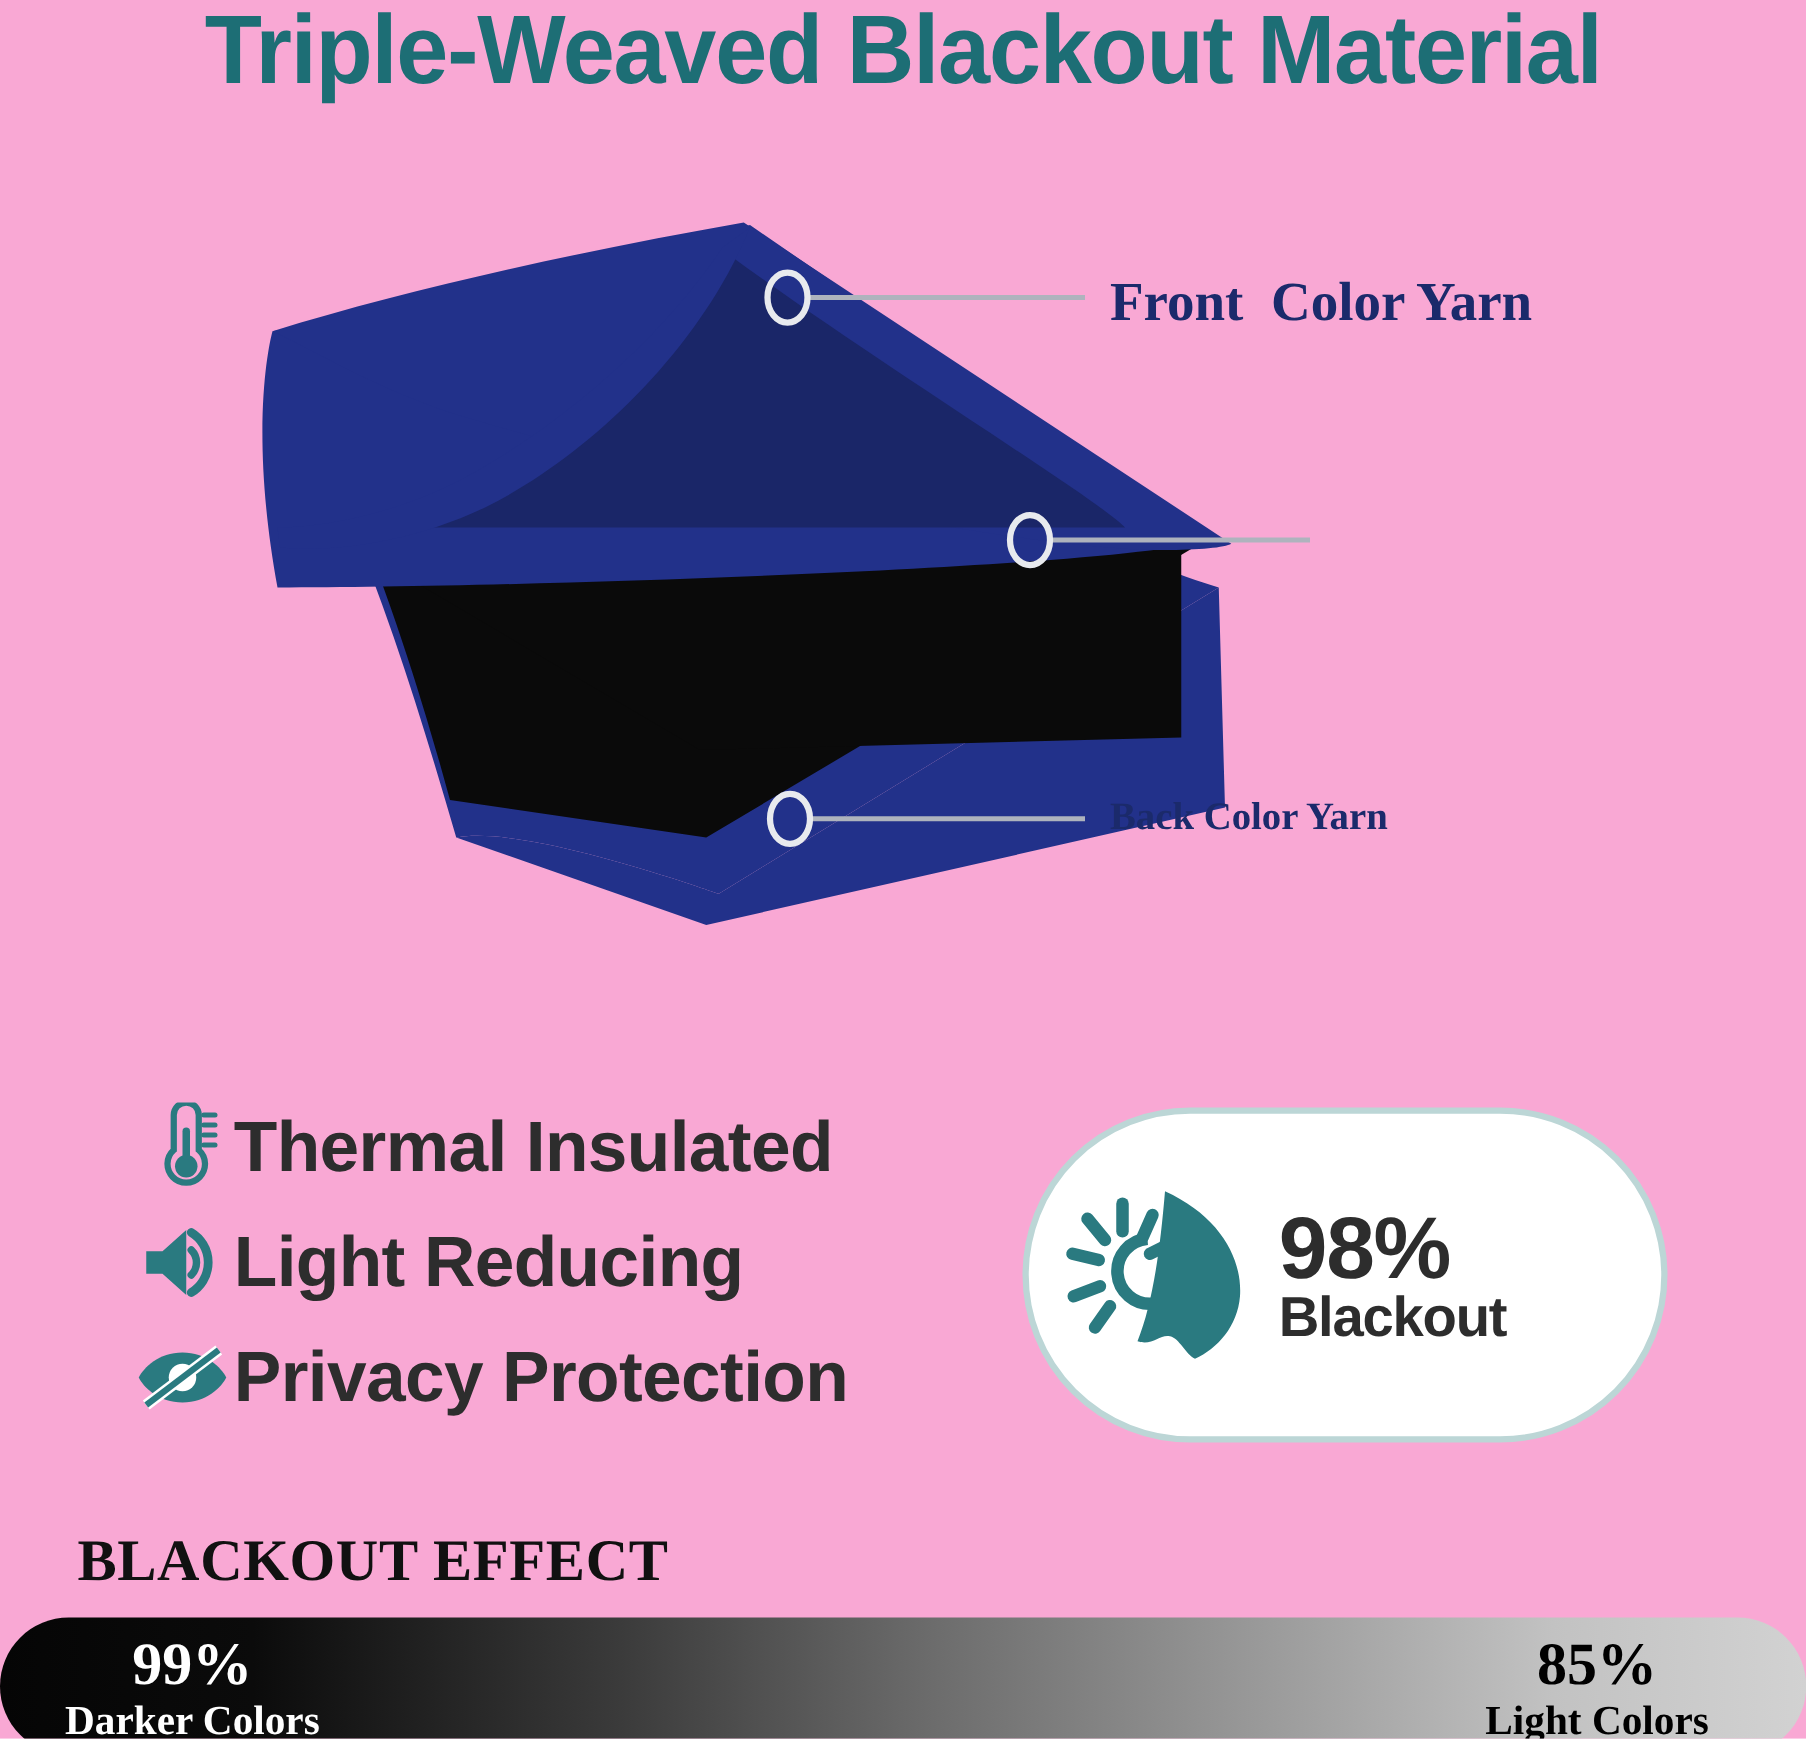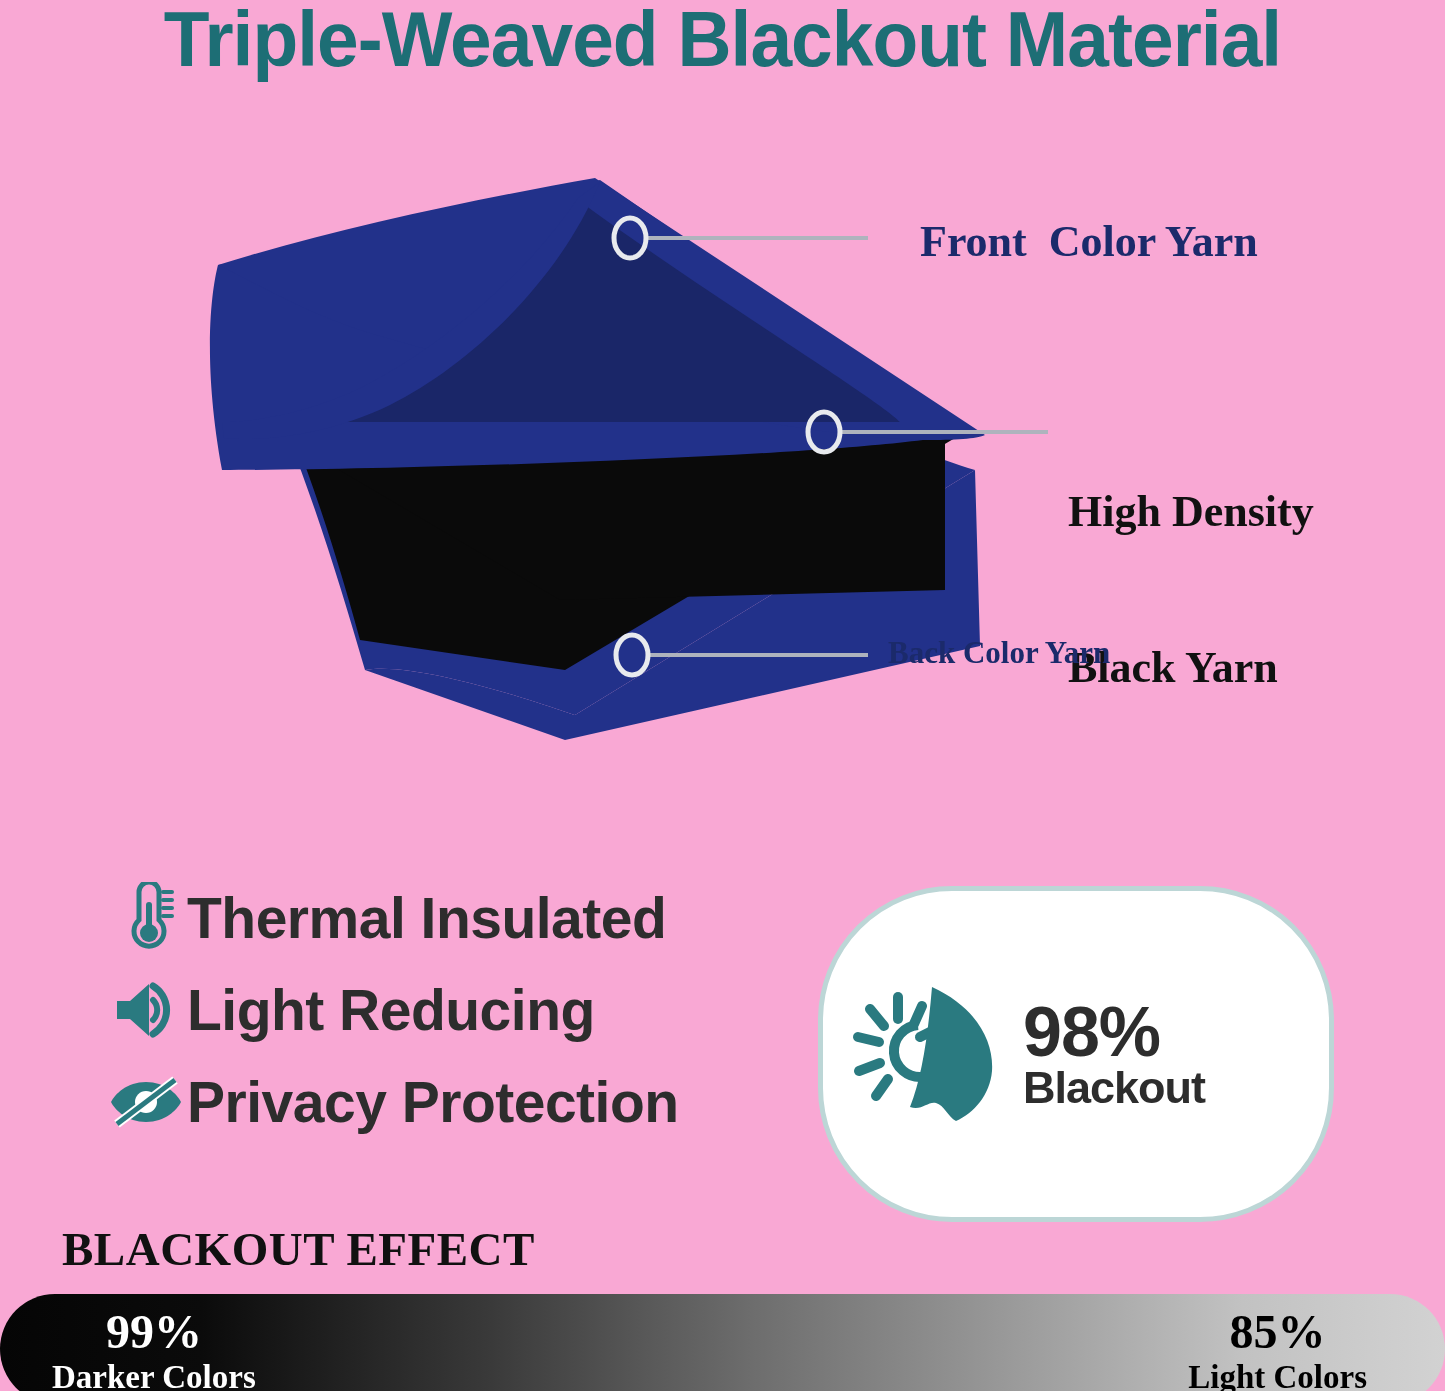--- a/index.html
+++ b/index.html
@@ -51,21 +51,20 @@
     font-family: "Liberation Serif", serif;
     font-weight: bold;
     color: #1b2a6b;
     white-space: pre;
   }
   #label-front {
     left: 888px;
     top: 216px;
     font-size: 44px;
     line-height: 52px;
-    margin-left: 32px;
   }
   #label-black {
     left: 1068px;
     top: 382px;
     font-size: 44px;
     line-height: 52px;
     color: #111111;
   }
   #label-back {
     left: 888px;
@@ -102,21 +101,21 @@
     letter-spacing: -0.5px;
     white-space: nowrap;
   }
 
   
   #badge {
     position: absolute;
     left: 818px;
     top: 886px;
     width: 516px;
-    height: 336px;
+    height: 268px;
     border: 5px solid #bcd6d6;
     border-radius: 134px;
     background: #ffffff;
     display: flex;
     align-items: center;
     box-sizing: border-box;
   }
   #badge-icon {
     width: 200px;
     flex: 0 0 200px;
@@ -244,24 +243,20 @@
 
       <g>
         <line x1="648" y1="485" x2="868" y2="485" stroke="#aeb3bd" stroke-width="4"></line>
         <ellipse cx="632" cy="485" rx="16" ry="20" fill="none" stroke="#e8eaee" stroke-width="5"></ellipse>
       </g>
     </svg>
   </div>
 
   <div class="callout-text" id="label-front">Front  Color Yarn</div>
 
-  <div class="callout-text" id="label-black">
-    <div>High Density</div>
-    <div>Black Yarn</div>
-  </div>
 
   <div class="callout-text" id="label-back">Back Color Yarn</div>
 
   <div id="features">
 
     <div class="feature-row">
       <span class="feature-icon">
         <svg width="60" height="72" viewBox="0 0 60 72" xmlns="http://www.w3.org/2000/svg">
           <path d="M23 10 a10 10 0 0 1 20 0 v28 a15 15 0 1 1 -20 0 Z" fill="none" stroke="#2a7a80" stroke-width="5"></path>
           <circle cx="33" cy="51" r="9" fill="#2a7a80"></circle>

